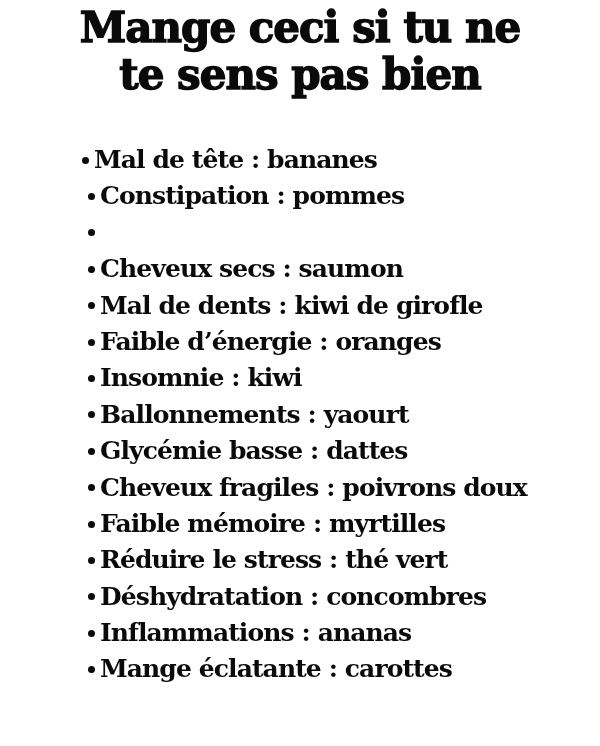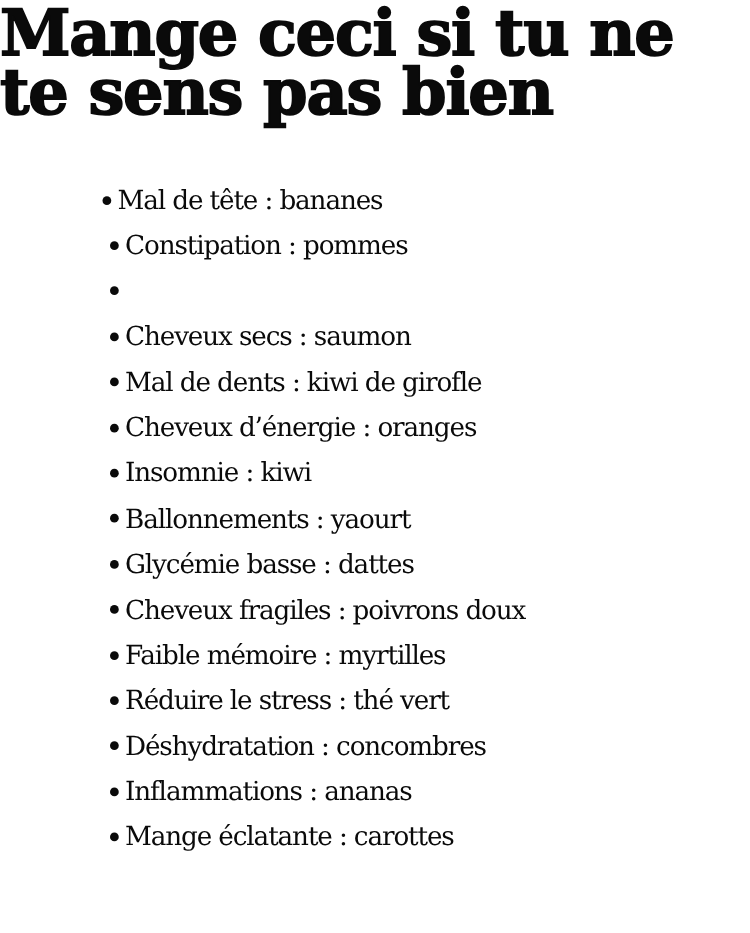--- a/index.html
+++ b/index.html
@@ -12,42 +12,42 @@
       height: 746px;
       position: relative;
       overflow: hidden;
       color: #0a0a0a;
     }
     .title {
       position: absolute;
       left: 0;
       top: 4px;
       width: 600px;
-      text-align: left;
+      text-align: center;
       font-family: "DejaVu Serif", serif;
       font-weight: bold;
-      font-size: 51px;
+      font-size: 42px;
       line-height: 47px;
       letter-spacing: -1px;
       margin: 0;
       -webkit-text-stroke: 1.4px #0a0a0a;
     }
     .title span { display: block; }
     .list {
       position: absolute;
       left: 88px;
       top: 142px;
       margin: 0;
       padding: 0;
       list-style: none;
     }
     .list li {
       font-family: "DejaVu Serif", serif;
-      font-weight: normal;
-      font-size: 21px;
+      font-weight: bold;
+      font-size: 25px;
       line-height: 36.4px;
       height: 36.4px;
       white-space: nowrap;
       letter-spacing: -0.9px;
       display: flex;
       align-items: center;
     }
     .list li.first { margin-left: -6px; }
     .bullet {
       display: inline-block;
@@ -82,21 +82,21 @@
   <li>
       <span class="bullet"></span>
       <span>Cheveux secs : saumon</span>
     </li>
   <li>
       <span class="bullet"></span>
       <span>Mal de dents : kiwi de girofle</span>
     </li>
   <li>
       <span class="bullet"></span>
-      <span>Cheveux d’énergie : oranges</span>
+      <span>Faible d’énergie : oranges</span>
     </li>
   <li>
       <span class="bullet"></span>
       <span>Insomnie : kiwi</span>
     </li>
   <li>
       <span class="bullet"></span>
       <span>Ballonnements : yaourt</span>
     </li>
   <li>

